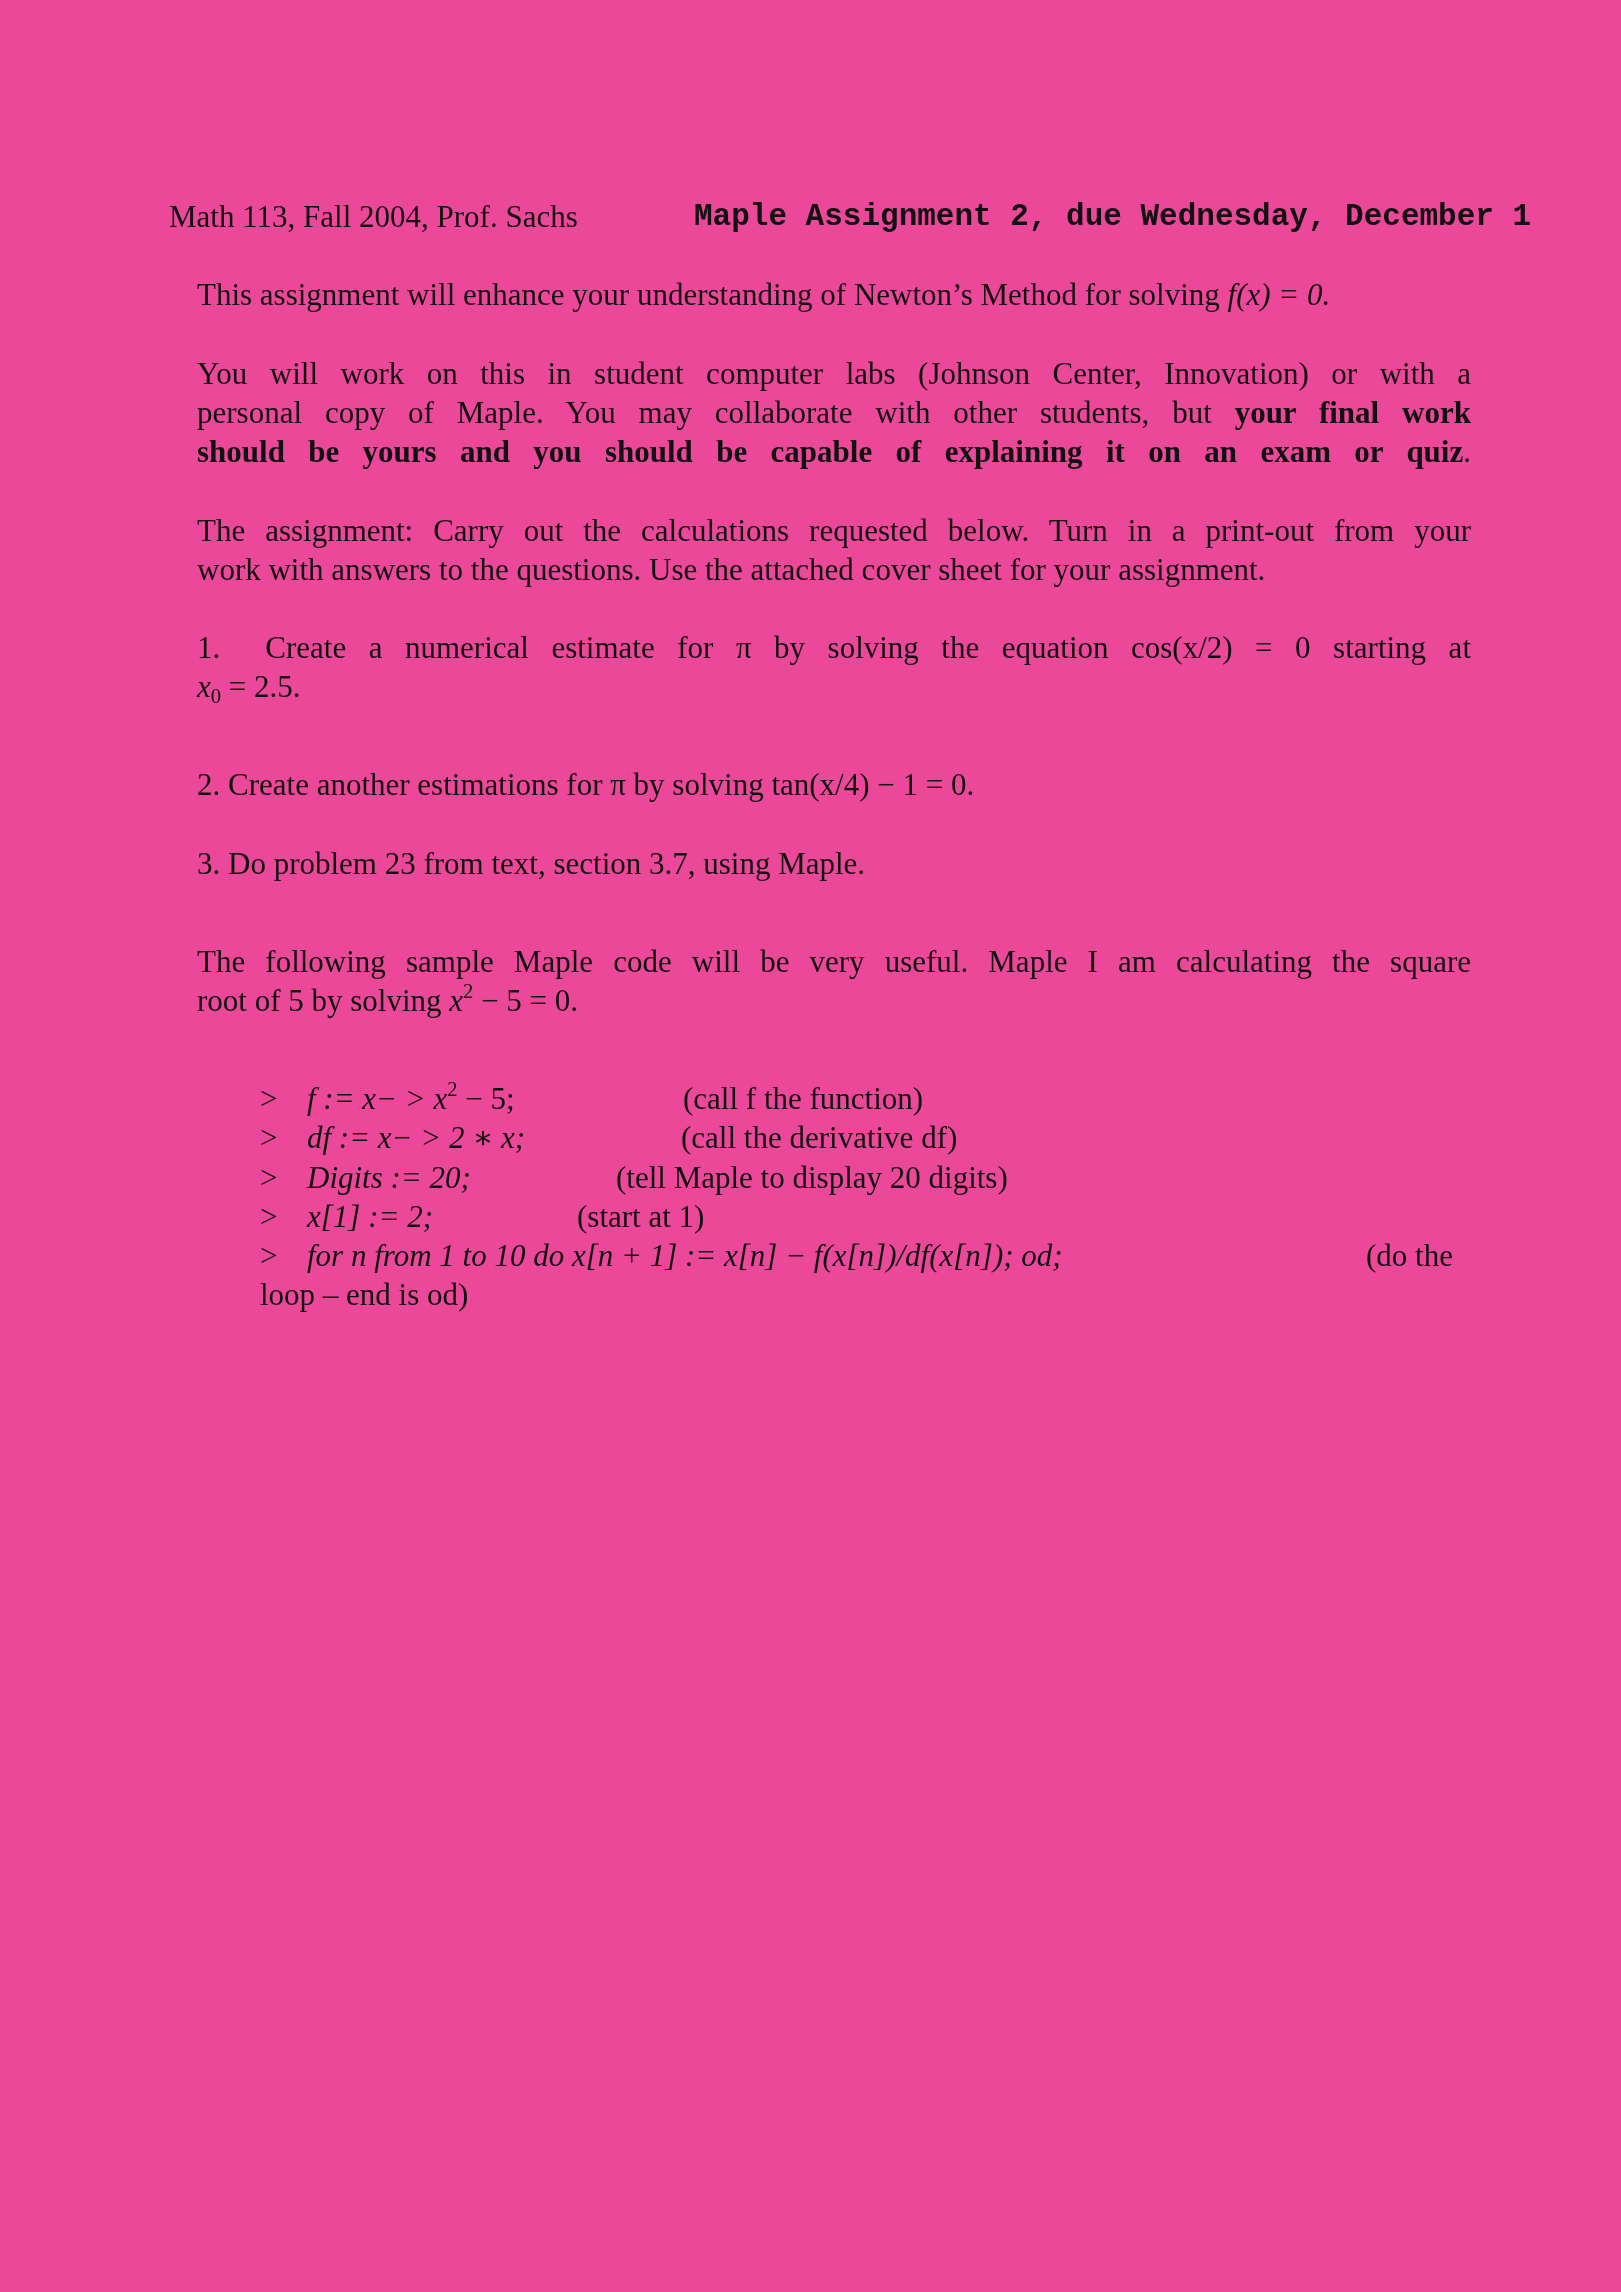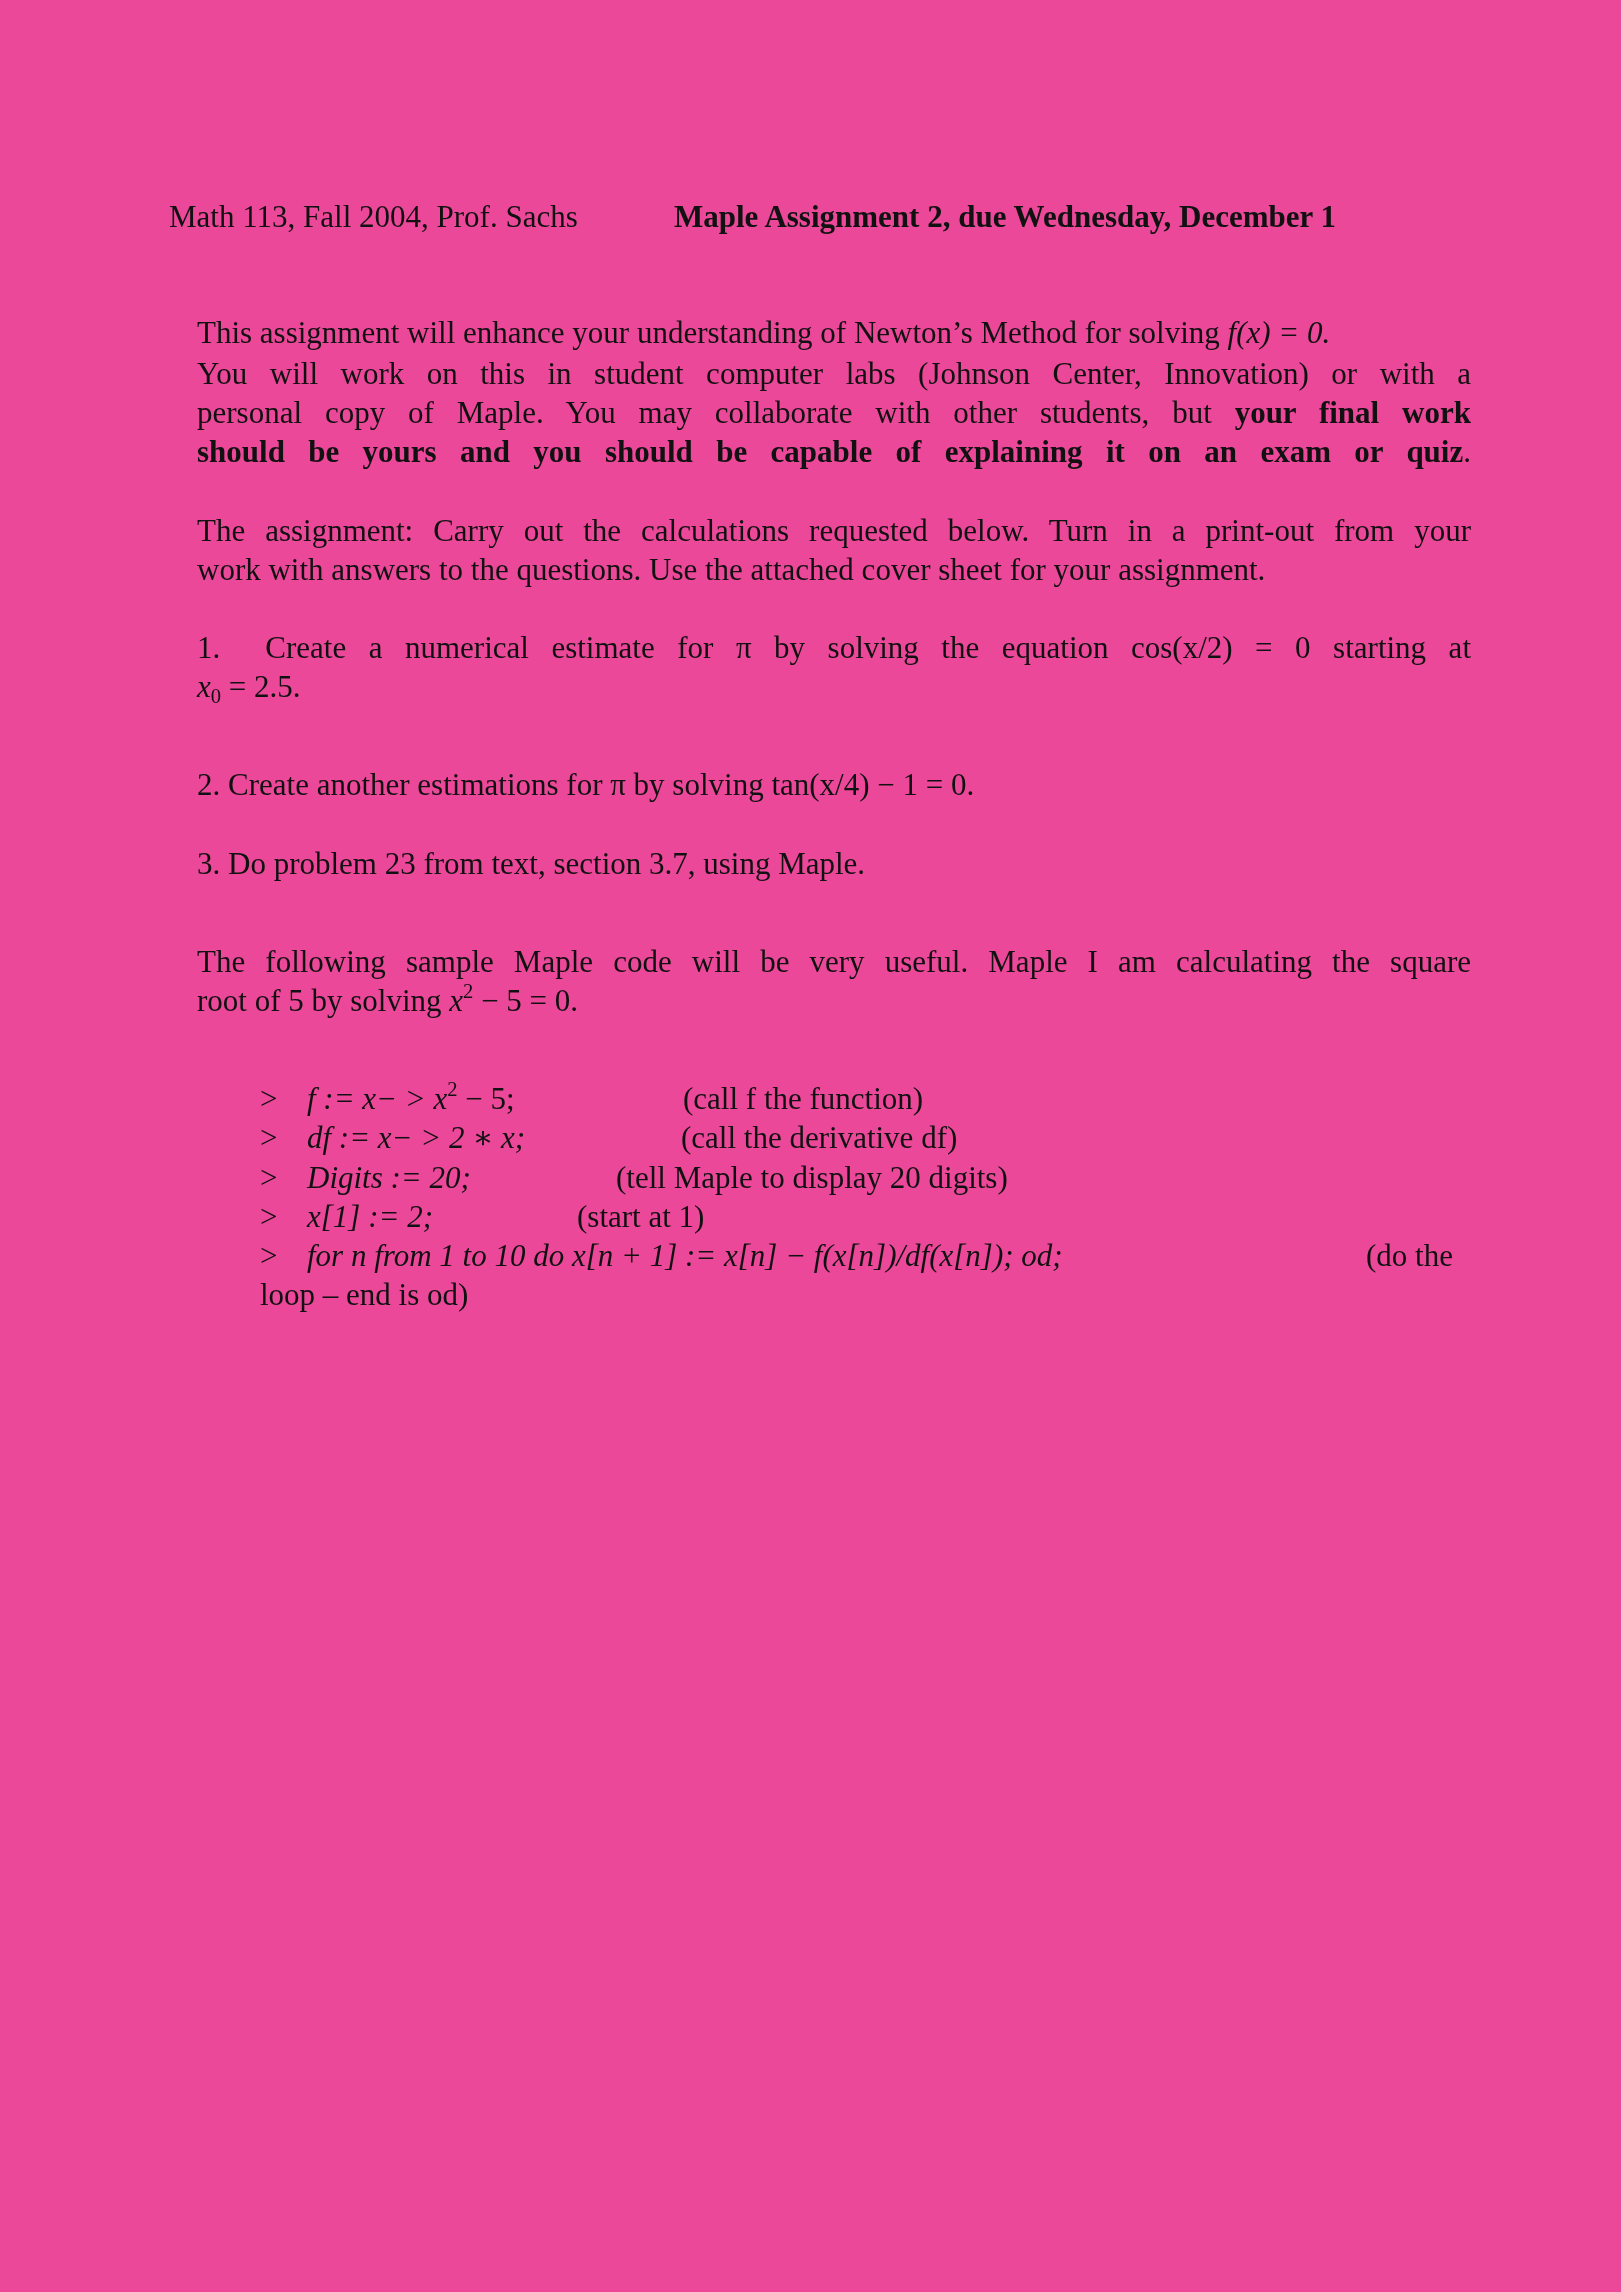--- a/index.html
+++ b/index.html
@@ -34,26 +34,26 @@
       text-align-last: justify;
       white-space: normal;
     }
     .bold { font-weight: bold; }
     .it { font-style: italic; }
     sup { font-size: 20.6px; vertical-align: 12.7px; line-height: 0; }
     sub { font-size: 20.6px; vertical-align: -5.9px; line-height: 0; }
 
     
     #hdr-left  { left: 169px; top: 197px; }
-    #hdr-right { left: 674px; top: 197px; font-weight: bold; }
+    #hdr-right { left: 694px; top: 197px; font-weight: bold; font-family: Liberation Mono, monospace; }
 
     
     .body-col { left: 197px; width: 1274px; }
 
-    #p-intro   { top: 275px; margin-top: 38px; }
+    #p-intro   { top: 275px; }
 
     #p-work-1  { top: 354px; }
     #p-work-2  { top: 393px; }
     #p-work-3  { top: 432px; }
 
     #p-assign-1 { top: 511px; }
     #p-assign-2 { top: 550px; }
 
     #q1-1 { top: 628px; }
     #q1-2 { top: 667px; }

